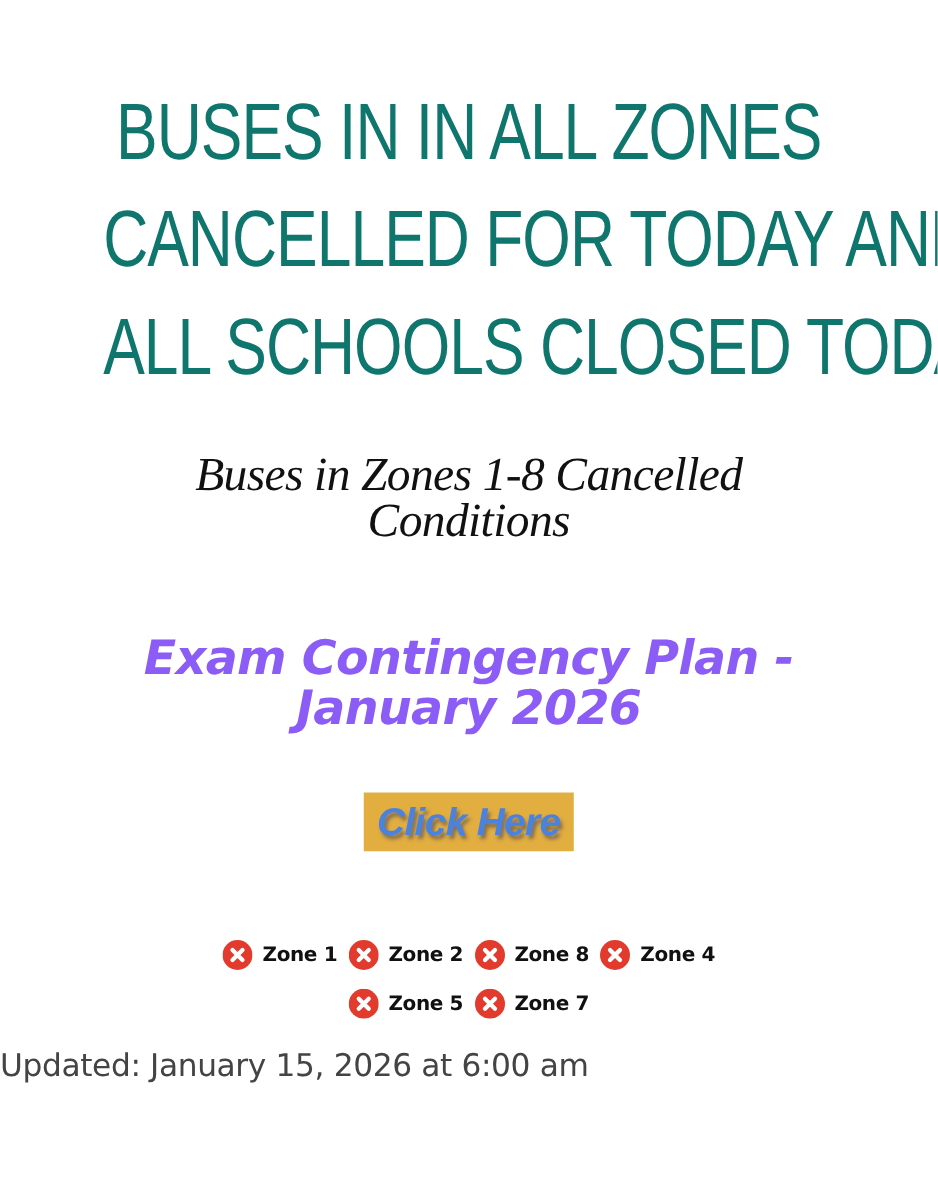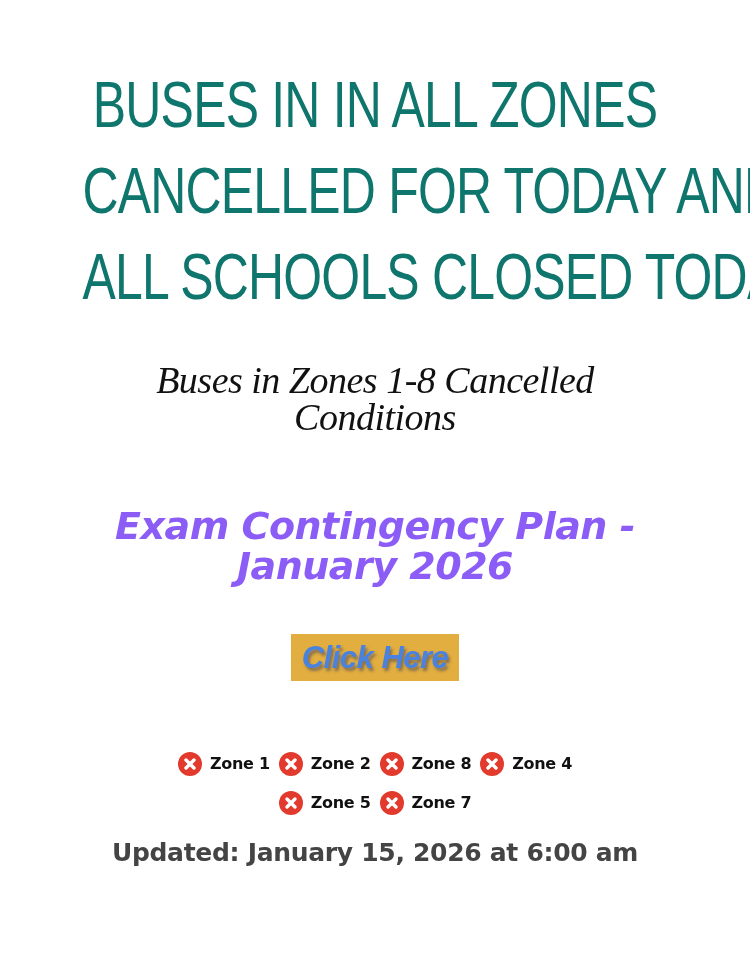--- a/index.html
+++ b/index.html
@@ -127,23 +127,23 @@
     font-size: 16px;
     color: #111111;
     letter-spacing: -0.3px;
     white-space: nowrap;
   }
   .updated {
     position: absolute;
     left: 0;
     top: 838px;
     width: 750px;
-    text-align: center;
-    font-family: "DejaVu Sans", sans-serif;
-    font-weight: bold;
+    text-align: left;
+    font-family: "DejaVu Sans", sans-serif;
+    font-weight: normal;
     font-size: 25px;
     color: #444444;
     letter-spacing: -0.3px;
     white-space: nowrap;
   }
 </style>
 </head>
 <body>
 
 <h1 class="headline">

